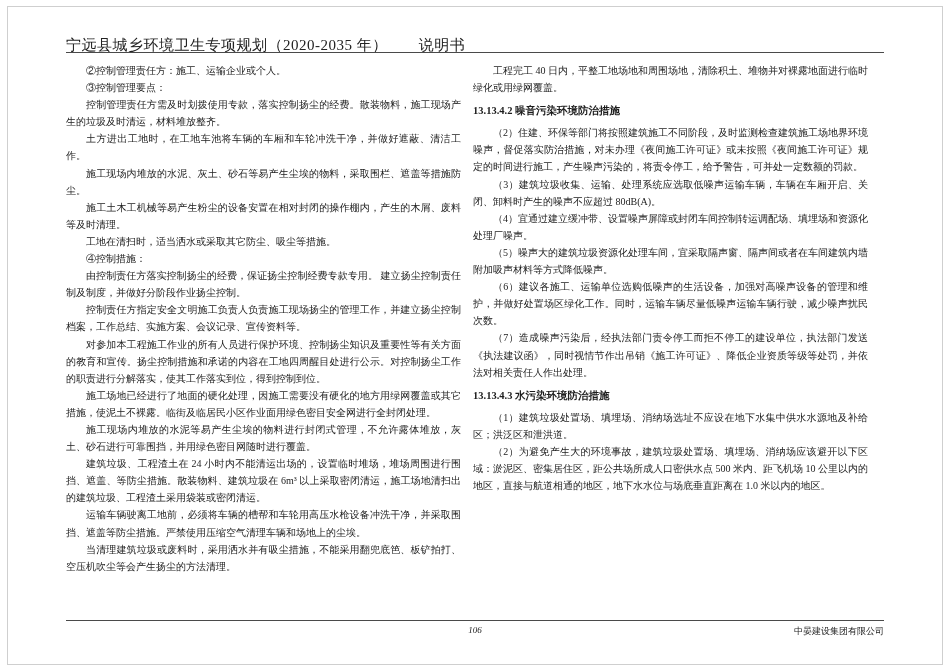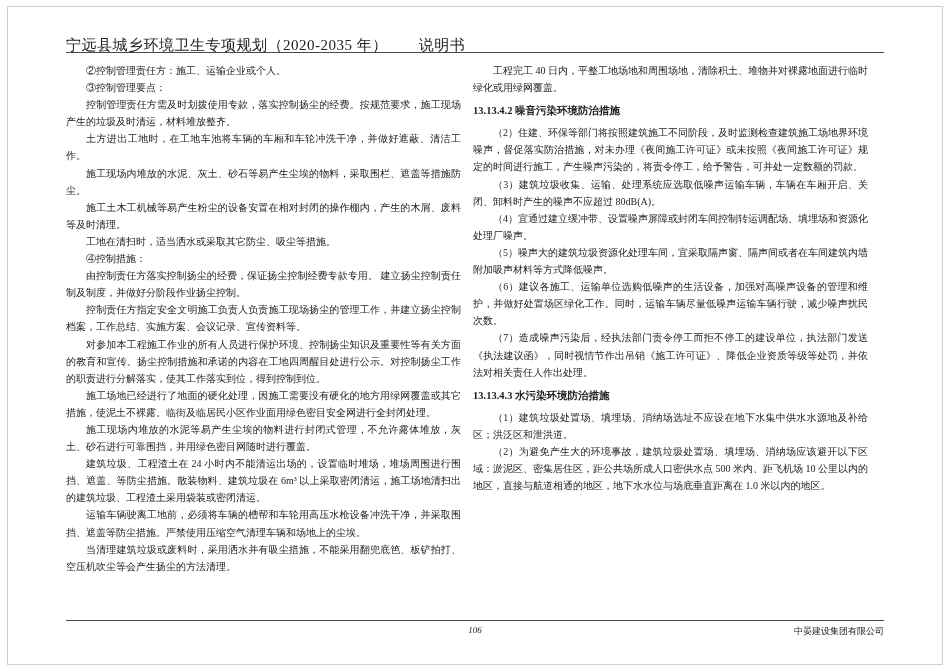--- a/index.html
+++ b/index.html
@@ -63,21 +63,21 @@
 
 <div class="header">
   <span>宁远县城乡环境卫生专项规划（2020-2035 年）　　说明书</span>
 </div>
 <div class="header-rule"></div>
 
 <div class="content">
   <div class="col">
     <p class="para">②控制管理责任方：施工、运输企业或个人。</p>
     <p class="para">③控制管理要点：</p>
-    <p class="para">控制管理责任方需及时划拨使用专款，落实控制扬尘的经费。按规范要求，施工现场产生的垃圾及时清运，材料堆放整齐。</p>
+    <p class="para">控制管理责任方需及时划拨使用专款，落实控制扬尘的经费。散装物料，施工现场产生的垃圾及时清运，材料堆放整齐。</p>
     <p class="para">土方进出工地时，在工地车池将车辆的车厢和车轮冲洗干净，并做好遮蔽、清洁工作。</p>
     <p class="para">施工现场内堆放的水泥、灰土、砂石等易产生尘埃的物料，采取围栏、遮盖等措施防尘。</p>
     <p class="para">施工土木工机械等易产生粉尘的设备安置在相对封闭的操作棚内，产生的木屑、废料等及时清理。</p>
     <p class="para">工地在清扫时，适当洒水或采取其它防尘、吸尘等措施。</p>
     <p class="para">④控制措施：</p>
     <p class="para">由控制责任方落实控制扬尘的经费，保证扬尘控制经费专款专用。 建立扬尘控制责任制及制度，并做好分阶段作业扬尘控制。</p>
     <p class="para">控制责任方指定安全文明施工负责人负责施工现场扬尘的管理工作，并建立扬尘控制档案，工作总结、实施方案、会议记录、宣传资料等。</p>
     <p class="para">对参加本工程施工作业的所有人员进行保护环境、控制扬尘知识及重要性等有关方面的教育和宣传。扬尘控制措施和承诺的内容在工地四周醒目处进行公示。对控制扬尘工作的职责进行分解落实，使其工作落实到位，得到控制到位。</p>
     <p class="para">施工场地已经进行了地面的硬化处理，因施工需要没有硬化的地方用绿网覆盖或其它措施，使泥土不裸露。临街及临居民小区作业面用绿色密目安全网进行全封闭处理。</p>
     <p class="para">施工现场内堆放的水泥等易产生尘埃的物料进行封闭式管理，不允许露体堆放，灰土、砂石进行可靠围挡，并用绿色密目网随时进行覆盖。</p>

